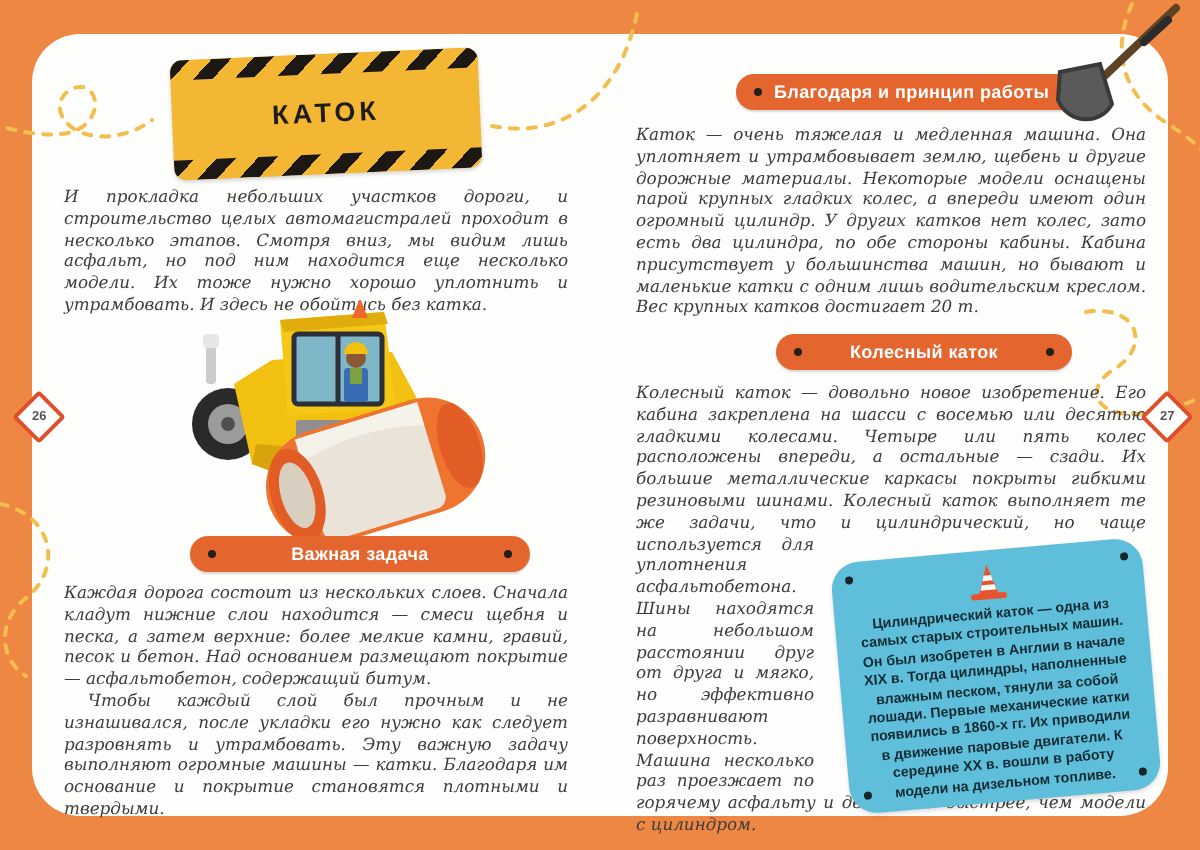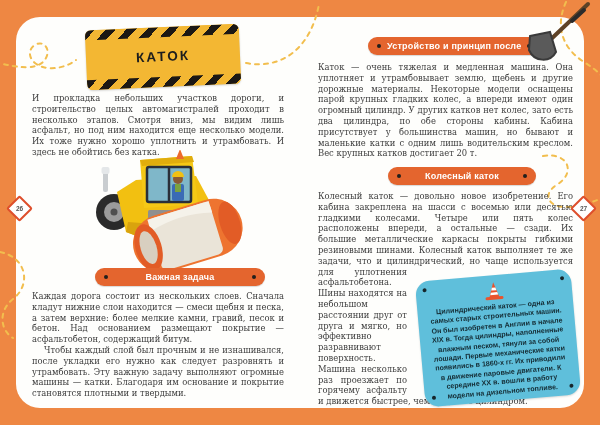--- a/index.html
+++ b/index.html
@@ -26,21 +26,21 @@
     background:repeating-linear-gradient(135deg,#1c1814 0 7px,#F3B733 7px 15px);
   }
   .banner-title{
     text-align:center;font-size:13.5px;font-weight:800;color:#1d1d1d;
     letter-spacing:2px;line-height:14px;
   }
 
   
   .btxt{
     font-family:"DejaVu Serif",serif;font-size:8.4px;line-height:10.8px;
-    color:#3c3c3c;text-align:justify;
+    color:#3c3c3c;text-align:justify;font-style:italic;
   }
   .intro{position:absolute;left:32px;top:93px;width:252px;}
   .lpara{position:absolute;left:32px;width:252px;}
   .p1{top:291px;}
   .p2{top:345px;text-indent:12px;}
   .rcol{position:absolute;left:318px;width:255px;}
   .r1{top:62px;}
   .r2{top:191px;}
   .pusher{float:right;width:0;height:76px;}
   .boxspace{float:right;clear:right;width:160px;height:122px;margin-left:6px;}
@@ -165,21 +165,21 @@
 
     <div class="diamond d-left">
       <span class="dnum">26</span>
     </div>
   </div>
 
   <div>
 
     <div class="pill pill-u">
       <span class="dot"></span>
-      <span class="plabel">Устройство и принцип после</span>
+      <span class="plabel">Благодаря и принцип работы</span>
       <span class="dot"></span>
     </div>
 
     <div class="btxt rcol r1">Каток — очень тяжелая и медленная машина. Она уплотняет и утрамбовывает землю, щебень и другие дорожные материалы. Некоторые модели оснащены парой крупных гладких колес, а впереди имеют один огромный цилиндр. У других катков нет колес, зато есть два цилиндра, по обе стороны кабины. Кабина присутствует у большинства машин, но бывают и маленькие катки с одним лишь водительским креслом. Вес крупных катков достигает 20 т.</div>
 
     <div class="pill pill-k">
       <span class="dot"></span>
       <span class="plabel">Колесный каток</span>
       <span class="dot"></span>
     </div>

